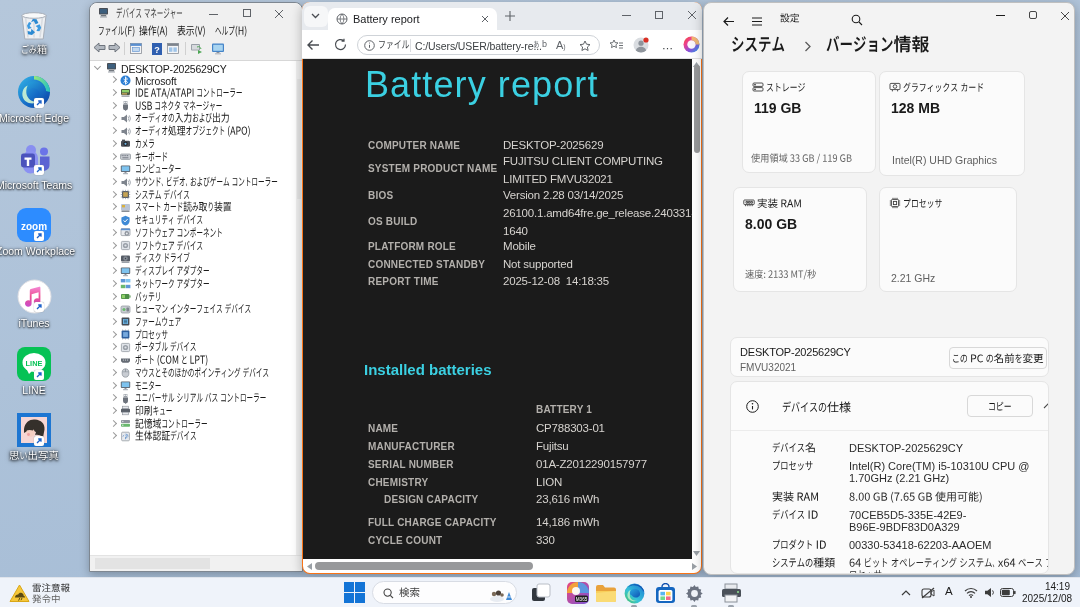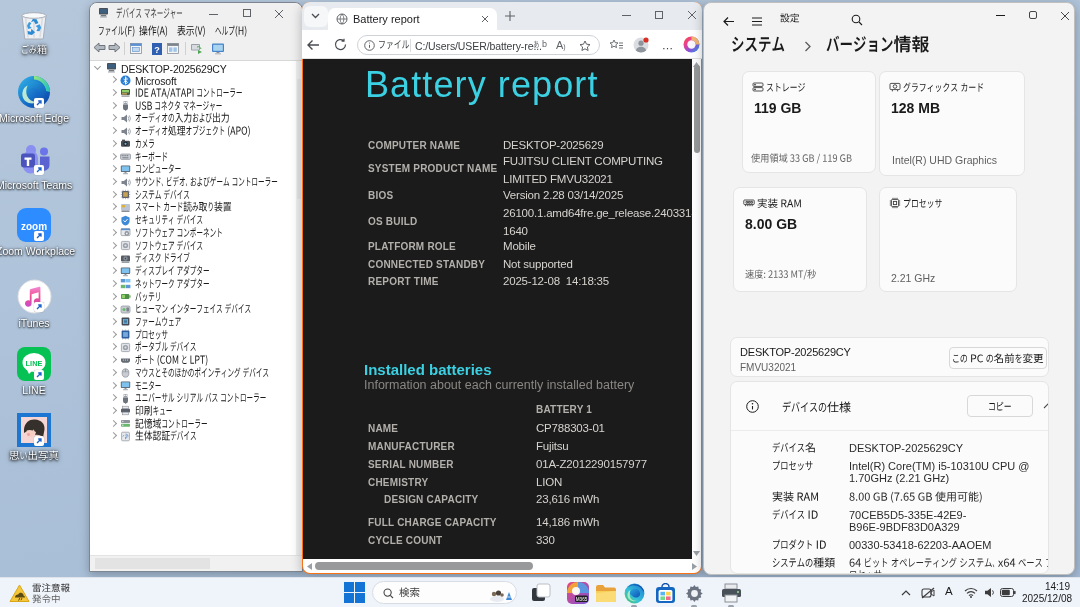--- a/index.html
+++ b/index.html
@@ -1310,21 +1310,20 @@
       <div class="val" style="left:200px;top:181px">Mobile</div>
       <div class="lab" style="left:65px;top:200px">CONNECTED STANDBY</div>
       <div class="val" style="left:200px;top:199px">Not supported</div>
       <div class="lab" style="left:65px;top:217px">REPORT TIME</div>
       <div class="val" style="left:200px;top:216px">2025-12-08&nbsp;&nbsp;14:18:35</div>
       <div class="val" style="left:200px;top:96px">FUJITSU CLIENT COMPUTING</div>
       <div class="val" style="left:200px;top:114px">LIMITED FMVU32021</div>
       <div class="val" style="left:200px;top:148px">26100.1.amd64fre.ge_release.240331-</div>
       <div class="val" style="left:200px;top:166px">1640</div>
       <div class="abs" style="left:61px;top:302px;font-size:15px;font-weight:bold;color:#3bd0e2">Installed batteries</div>
-      <div class="abs" style="left:61px;top:319px;font-size:12.5px;color:#8a8784">Information about each currently installed battery</div>
       <div class="lab" style="left:233px;top:345px">BATTERY 1</div>
       <div class="lab" style="left:65px;top:364px">NAME</div>
       <div class="val" style="left:233px;top:363px">CP788303-01</div>
       <div class="lab" style="left:65px;top:382px">MANUFACTURER</div>
       <div class="val" style="left:233px;top:381px">Fujitsu</div>
       <div class="lab" style="left:65px;top:400px">SERIAL NUMBER</div>
       <div class="val" style="left:233px;top:399px">01A-Z2012290157977</div>
       <div class="lab" style="left:65px;top:418px">CHEMISTRY</div>
       <div class="val" style="left:233px;top:417px">LION</div>
       <div class="lab" style="left:81px;top:435px">DESIGN CAPACITY</div>

